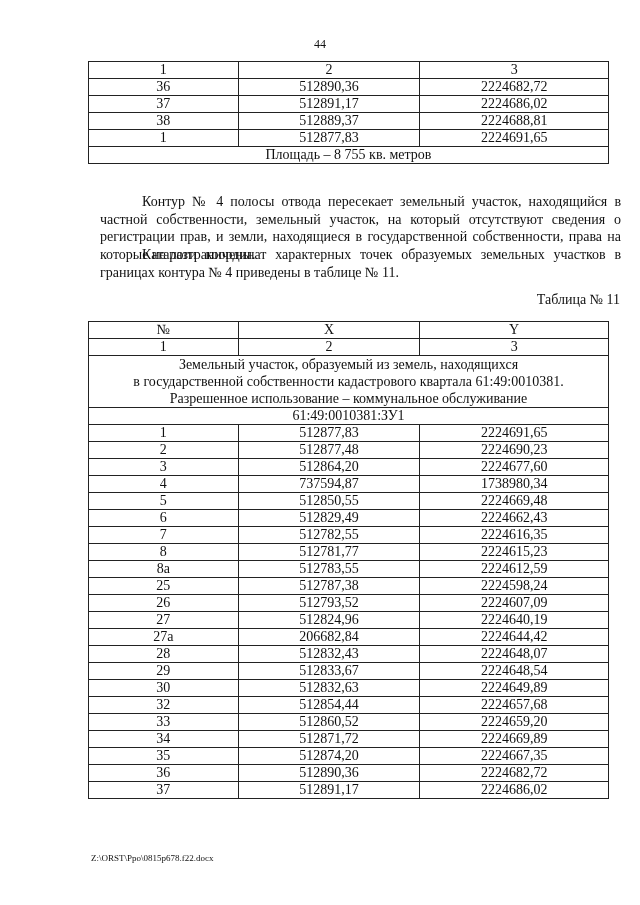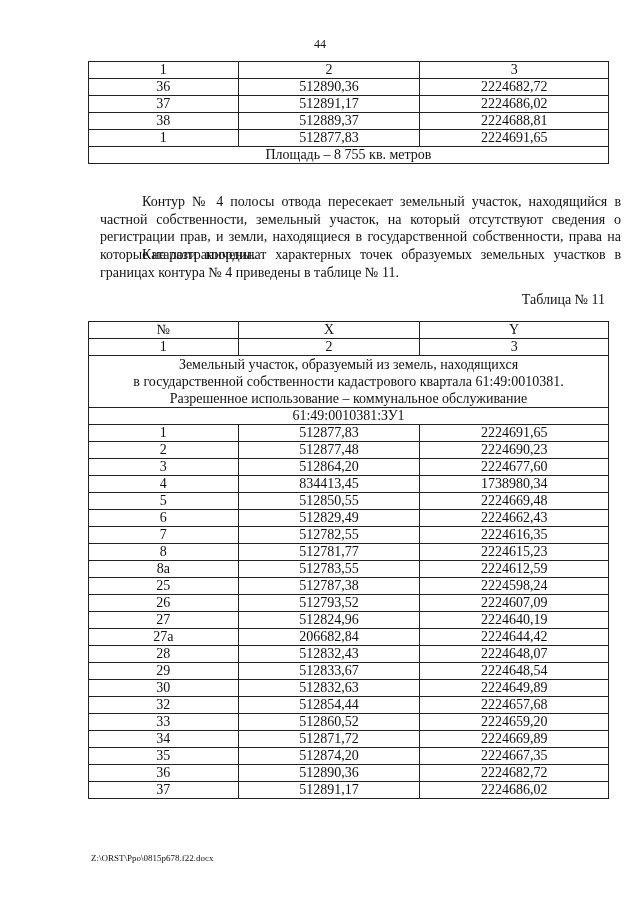--- a/index.html
+++ b/index.html
@@ -8,21 +8,21 @@
   .page-num { position: absolute; top: 37px; left: 0; width: 640px; text-align: center; font-size: 12px; }
   table { position: absolute; left: 88px; width: 521px; border-collapse: collapse; font-size: 14px; }
   td { border: 1px solid #222; text-align: center; padding: 0; height: 16px; line-height: 16px; }
   td.c1 { width: 150px; } td.c2 { width: 182px; } td.c3 { width: 189px; }
   .t1 { top: 61px; }
   .t2 { top: 321px; }
   .para { position: absolute; left: 88px; width: 521px; font-size: 14px; line-height: 17.5px; text-align: justify; margin: 12px; }
   .indent { text-indent: 42px; }
   .p1 { top: 181px; }
   .p2 { top: 234px; }
-  .caption { position: absolute; top: 292px; right: 35px; font-size: 14px; }
+  .caption { position: absolute; top: 292px; right: 20px; font-size: 14px; }
   .span-row td { line-height: 17px; text-align: center; }
   .footer { position: absolute; top: 853px; left: 91px; font-size: 9px; text-align: right; }
 </style>
 </head>
 <body>
 
 <div class="page-num">44</div>
 
 <table class="t1">
   <tbody id="t1-body">
@@ -94,21 +94,21 @@
         <td>512877,48</td>
         <td>2224690,23</td>
       </tr>
       <tr>
         <td>3</td>
         <td>512864,20</td>
         <td>2224677,60</td>
       </tr>
       <tr>
         <td>4</td>
-        <td>834413,45</td>
+        <td>737594,87</td>
         <td>1738980,34</td>
       </tr>
       <tr>
         <td>5</td>
         <td>512850,55</td>
         <td>2224669,48</td>
       </tr>
       <tr>
         <td>6</td>
         <td>512829,49</td>

